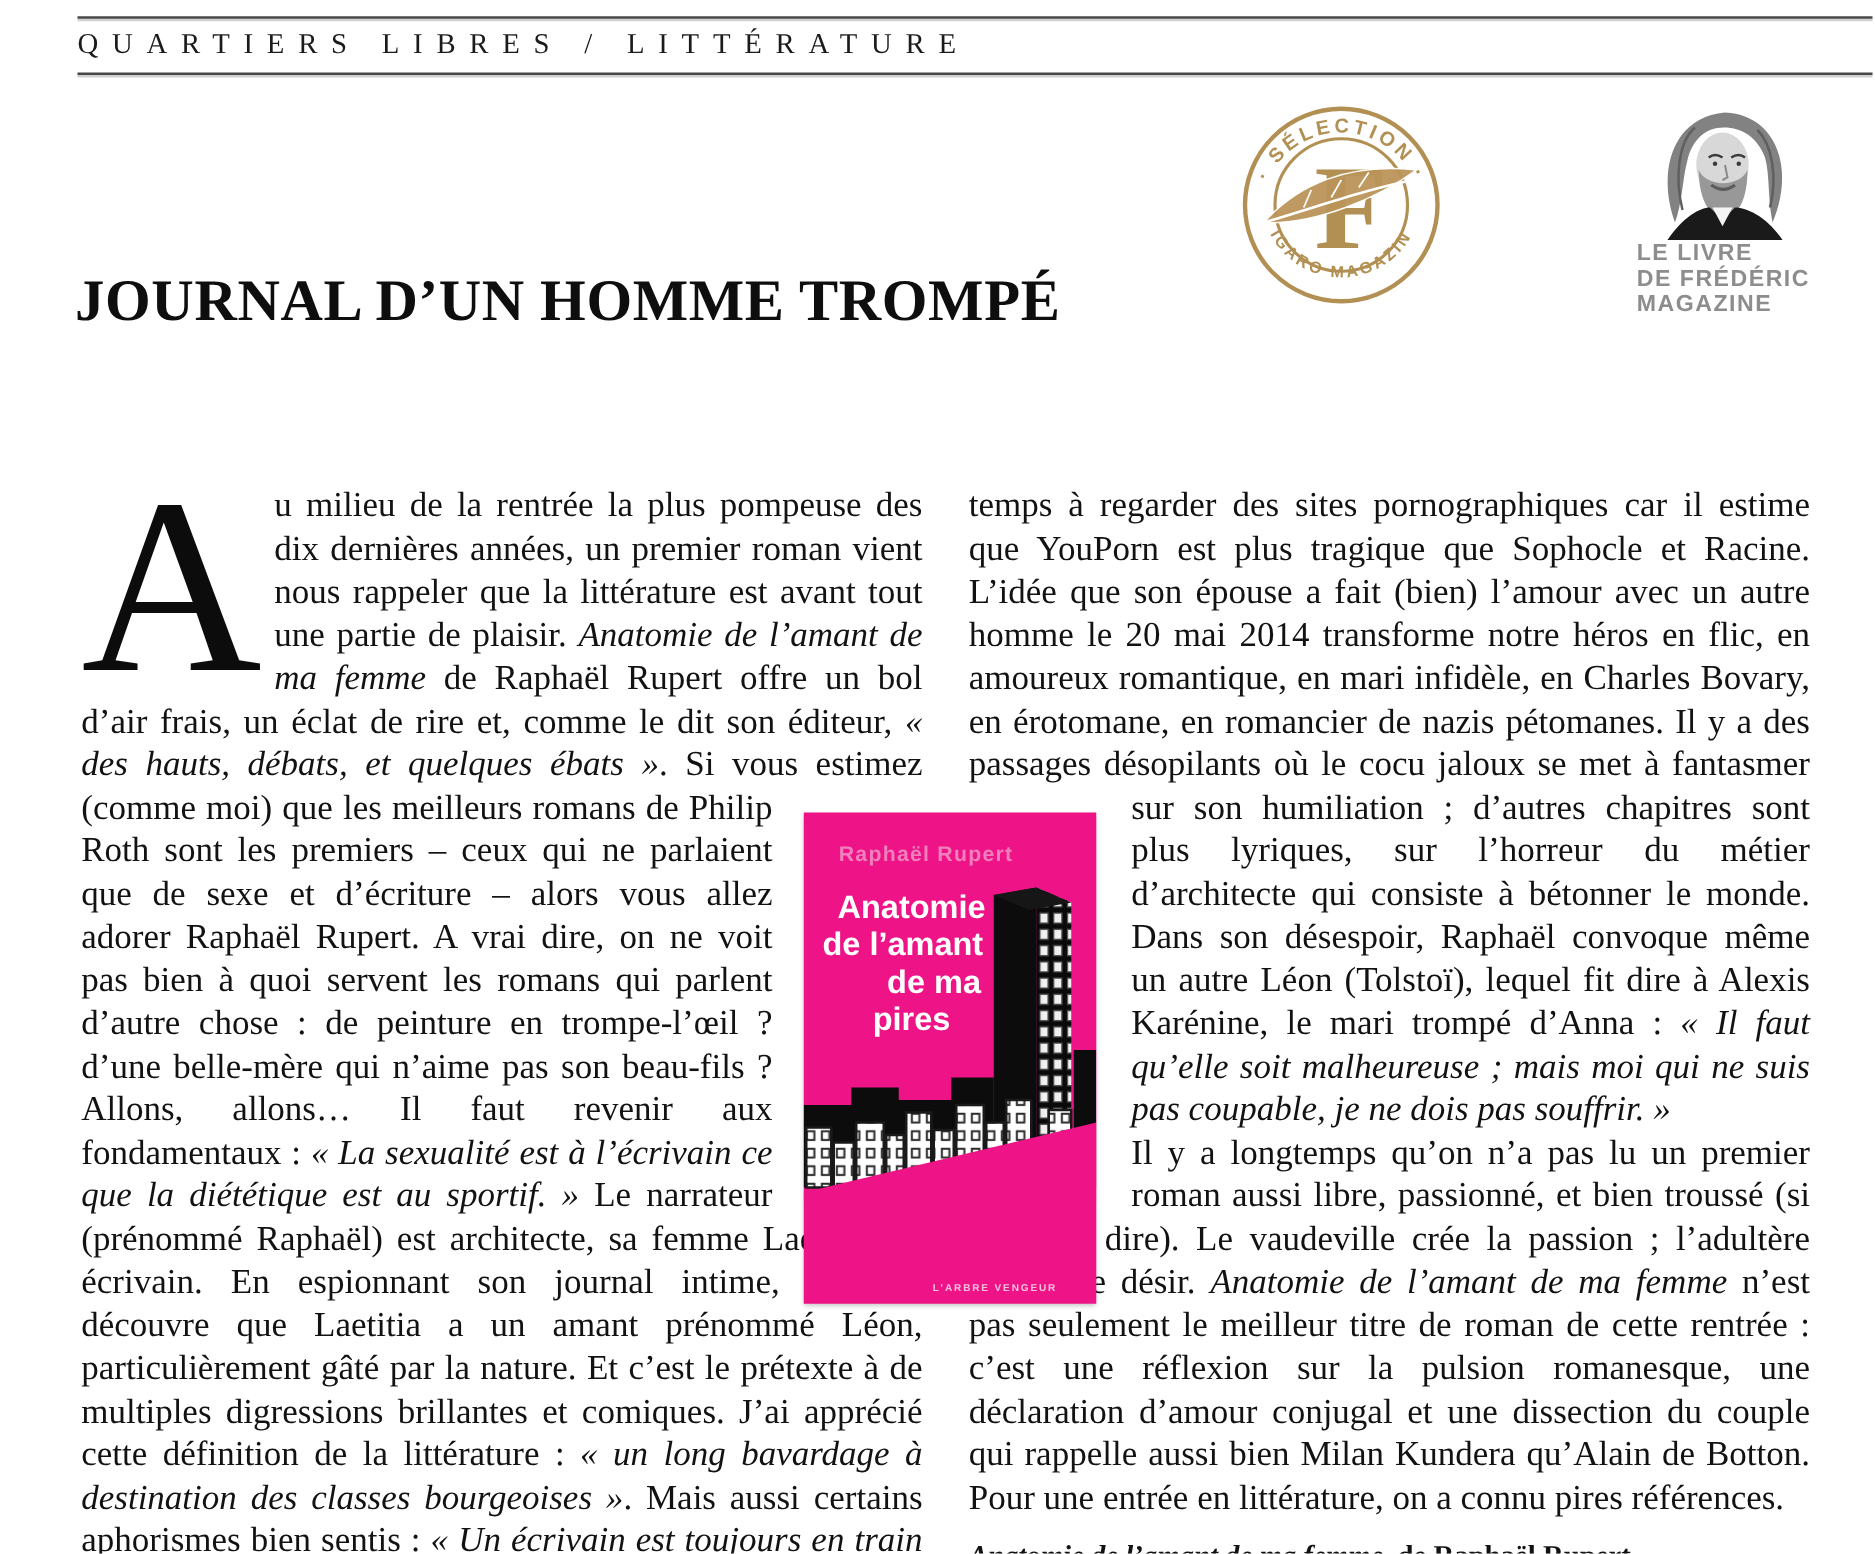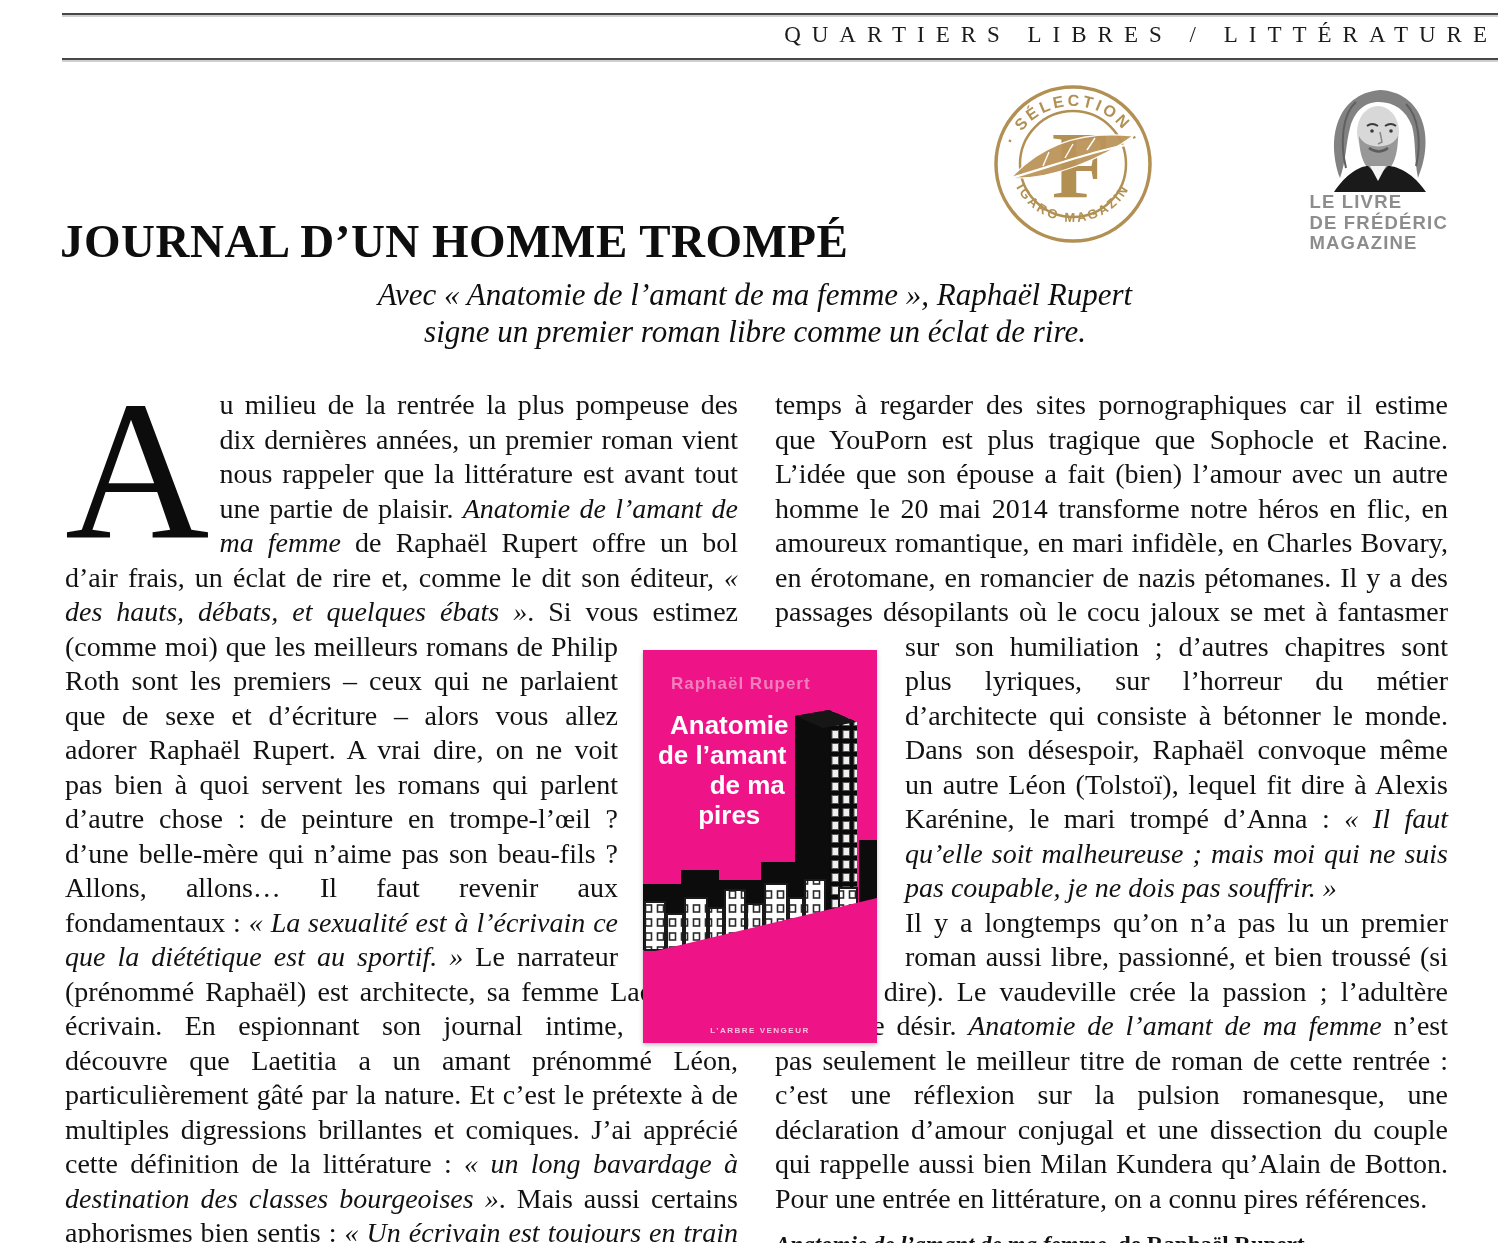--- a/index.html
+++ b/index.html
@@ -4,21 +4,21 @@
 <style>
   html,body{margin:0;padding:0;background:#ffffff;}
   .page{position:relative;width:1500px;height:1243px;background:#fff;overflow:hidden;
         font-family:"Liberation Serif",serif;color:#141414;}
 
   
   .rule{position:absolute;left:62px;width:1436px;height:2px;background:#474747;
         box-shadow:0 2px 0 rgba(170,170,170,.55);}
   .rule-top{top:13px}
   .rule-bottom{top:58px}
-  .masthead{position:absolute;left:62px;top:22px;width:1436px;text-align:right;
+  .masthead{position:absolute;left:62px;top:22px;width:1436px;text-align:left;
         font-size:23px;letter-spacing:11px;color:#1b1b1b;white-space:nowrap;}
 
   
   .stamp{position:absolute;left:983px;top:74px;width:180px;height:180px;z-index:1;}
   .stamp text{font-family:"Liberation Sans",sans-serif;font-weight:bold;fill:#b29054;}
   .stamp .mono{font-family:"Liberation Serif",serif;}
 
   
   .portrait{position:absolute;left:1316px;top:78px;width:132px;height:114px;}
   .plate{position:absolute;right:52px;top:192px;text-align:left;
@@ -46,21 +46,21 @@
         box-shadow:0 2px 4px rgba(0,0,0,.25);}
   .cover-author{position:absolute;left:28px;top:24px;font-family:"Liberation Sans",sans-serif;
         font-weight:bold;font-size:17px;color:#f07fbc;letter-spacing:1px;}
   .cover-title{position:absolute;left:0;top:60px;font-family:"Liberation Sans",sans-serif;
         font-weight:bold;font-size:26px;line-height:30px;color:#ffffff;z-index:2;text-align:center;}
   .cover-title div{white-space:nowrap;}
   .ct1{margin-left:27px}.ct2{margin-left:13px}.ct3{margin-left:63px}.ct4{margin-left:27px}
   .cover-skyline{position:absolute;left:0;top:0;width:234px;height:312px;}
   .cover-pub{position:absolute;left:0;bottom:8px;width:100%;text-align:center;
         font-family:"Liberation Sans",sans-serif;font-weight:bold;font-size:8px;
-        letter-spacing:1.5px;color:#f8c0dc;z-index:3;}
+        letter-spacing:1.5px;color:#f8c0dc;z-index:3;padding-left:36px;}
 </style>
 </head>
 <body>
 
 <div class="page">
 
   <div class="rule rule-top"></div>
   <div class="masthead">QUARTIERS LIBRES / LITTÉRATURE</div>
   <div class="rule rule-bottom"></div>
 
@@ -99,24 +99,20 @@
     <path d="M54 88 L62 103 L70 88 Z" fill="#f4f4f4"></path>
   </svg>
 
   <div class="plate">
     <div>LE LIVRE</div>
     <div>DE FRÉDÉRIC</div>
     <div>MAGAZINE</div>
   </div>
 
   <div class="headline">JOURNAL D’UN HOMME TROMPÉ</div>
-  <div class="subtitle">
-    <div>Avec « Anatomie de l’amant de ma femme », Raphaël Rupert</div>
-    <div>signe un premier roman libre comme un éclat de rire.</div>
-  </div>
 
   <div class="body-wrap">
 
     <div class="col">
       <span class="dropcap">A</span><span>u milieu de la rentrée la plus pompeuse des dix dernières années, un premier roman vient nous rappeler que la littérature est avant tout une partie de plaisir. </span><span class="it">Anatomie de l’amant de ma femme</span><span> de Raphaël Rupert offre un bol d’air frais, un éclat de rire et, comme le dit son éditeur, </span><span class="it">« des hauts, débats, et quelques ébats »</span><span>. Si vous estimez (comme moi) que les meilleurs romans de </span><span class="spacer-r"></span><span>Philip Roth sont les premiers – ceux qui ne parlaient que de sexe et d’écriture – alors vous allez adorer Raphaël Rupert. A vrai dire, on ne voit pas bien à quoi servent les romans qui parlent d’autre chose : de peinture en trompe-l’œil ? d’une belle-mère qui n’aime pas son beau-fils ? Allons, allons… Il faut revenir aux fondamentaux : </span><span class="it">« La sexualité est à l’écrivain ce que la diététique est au sportif. »</span><span> Le narrateur (prénommé Raphaël) est architecte, sa femme Laetitia est écrivain. En espionnant son journal intime, Raphaël découvre que Laetitia a un amant prénommé Léon, particulièrement gâté par la nature. Et c’est le prétexte à de multiples digressions brillantes et comiques. J’ai apprécié cette définition de la littérature : </span><span class="it">« un long bavardage à destination des classes bourgeoises »</span><span>. Mais aussi certains aphorismes bien sentis : </span><span class="it">« Un écrivain est toujours en train de pleurer</span>
     </div>
 
     <div class="col">
       <span>temps à regarder des sites pornographiques car il estime que YouPorn est plus tragique que Sophocle et Racine. L’idée que son épouse a fait (bien) l’amour avec un autre homme le 20 mai 2014 transforme notre héros en flic, en amoureux romantique, en mari infidèle, en Charles Bovary, en érotomane, en romancier de nazis pétomanes. Il y a des passages désopilants où le cocu jaloux se met à fantasmer sur son humiliation ; d’autres </span><span class="spacer-l"></span><span>chapitres sont plus lyriques, sur l’horreur du métier d’architecte qui consiste à bétonner le monde. Dans son désespoir, Raphaël convoque même un autre Léon (Tolstoï), lequel fit dire à Alexis Karénine, le mari trompé d’Anna : </span><span class="it">« Il faut qu’elle soit malheureuse ; mais moi qui ne suis pas coupable, je ne dois pas souffrir. »</span><br>
       <span>Il y a longtemps qu’on n’a pas lu un premier roman aussi libre, passionné, et bien troussé (si l’on ose dire). Le vaudeville crée la passion ; l’adultère ranime le désir. </span><span class="it">Anatomie de l’amant de ma femme</span><span> n’est pas seulement le meilleur titre de roman de cette rentrée : c’est une réflexion sur la pulsion romanesque, une déclaration d’amour conjugal et une dissection du couple qui rappelle aussi bien Milan Kundera qu’Alain de Botton. Pour une entrée en littérature, on a connu pires références.</span>

